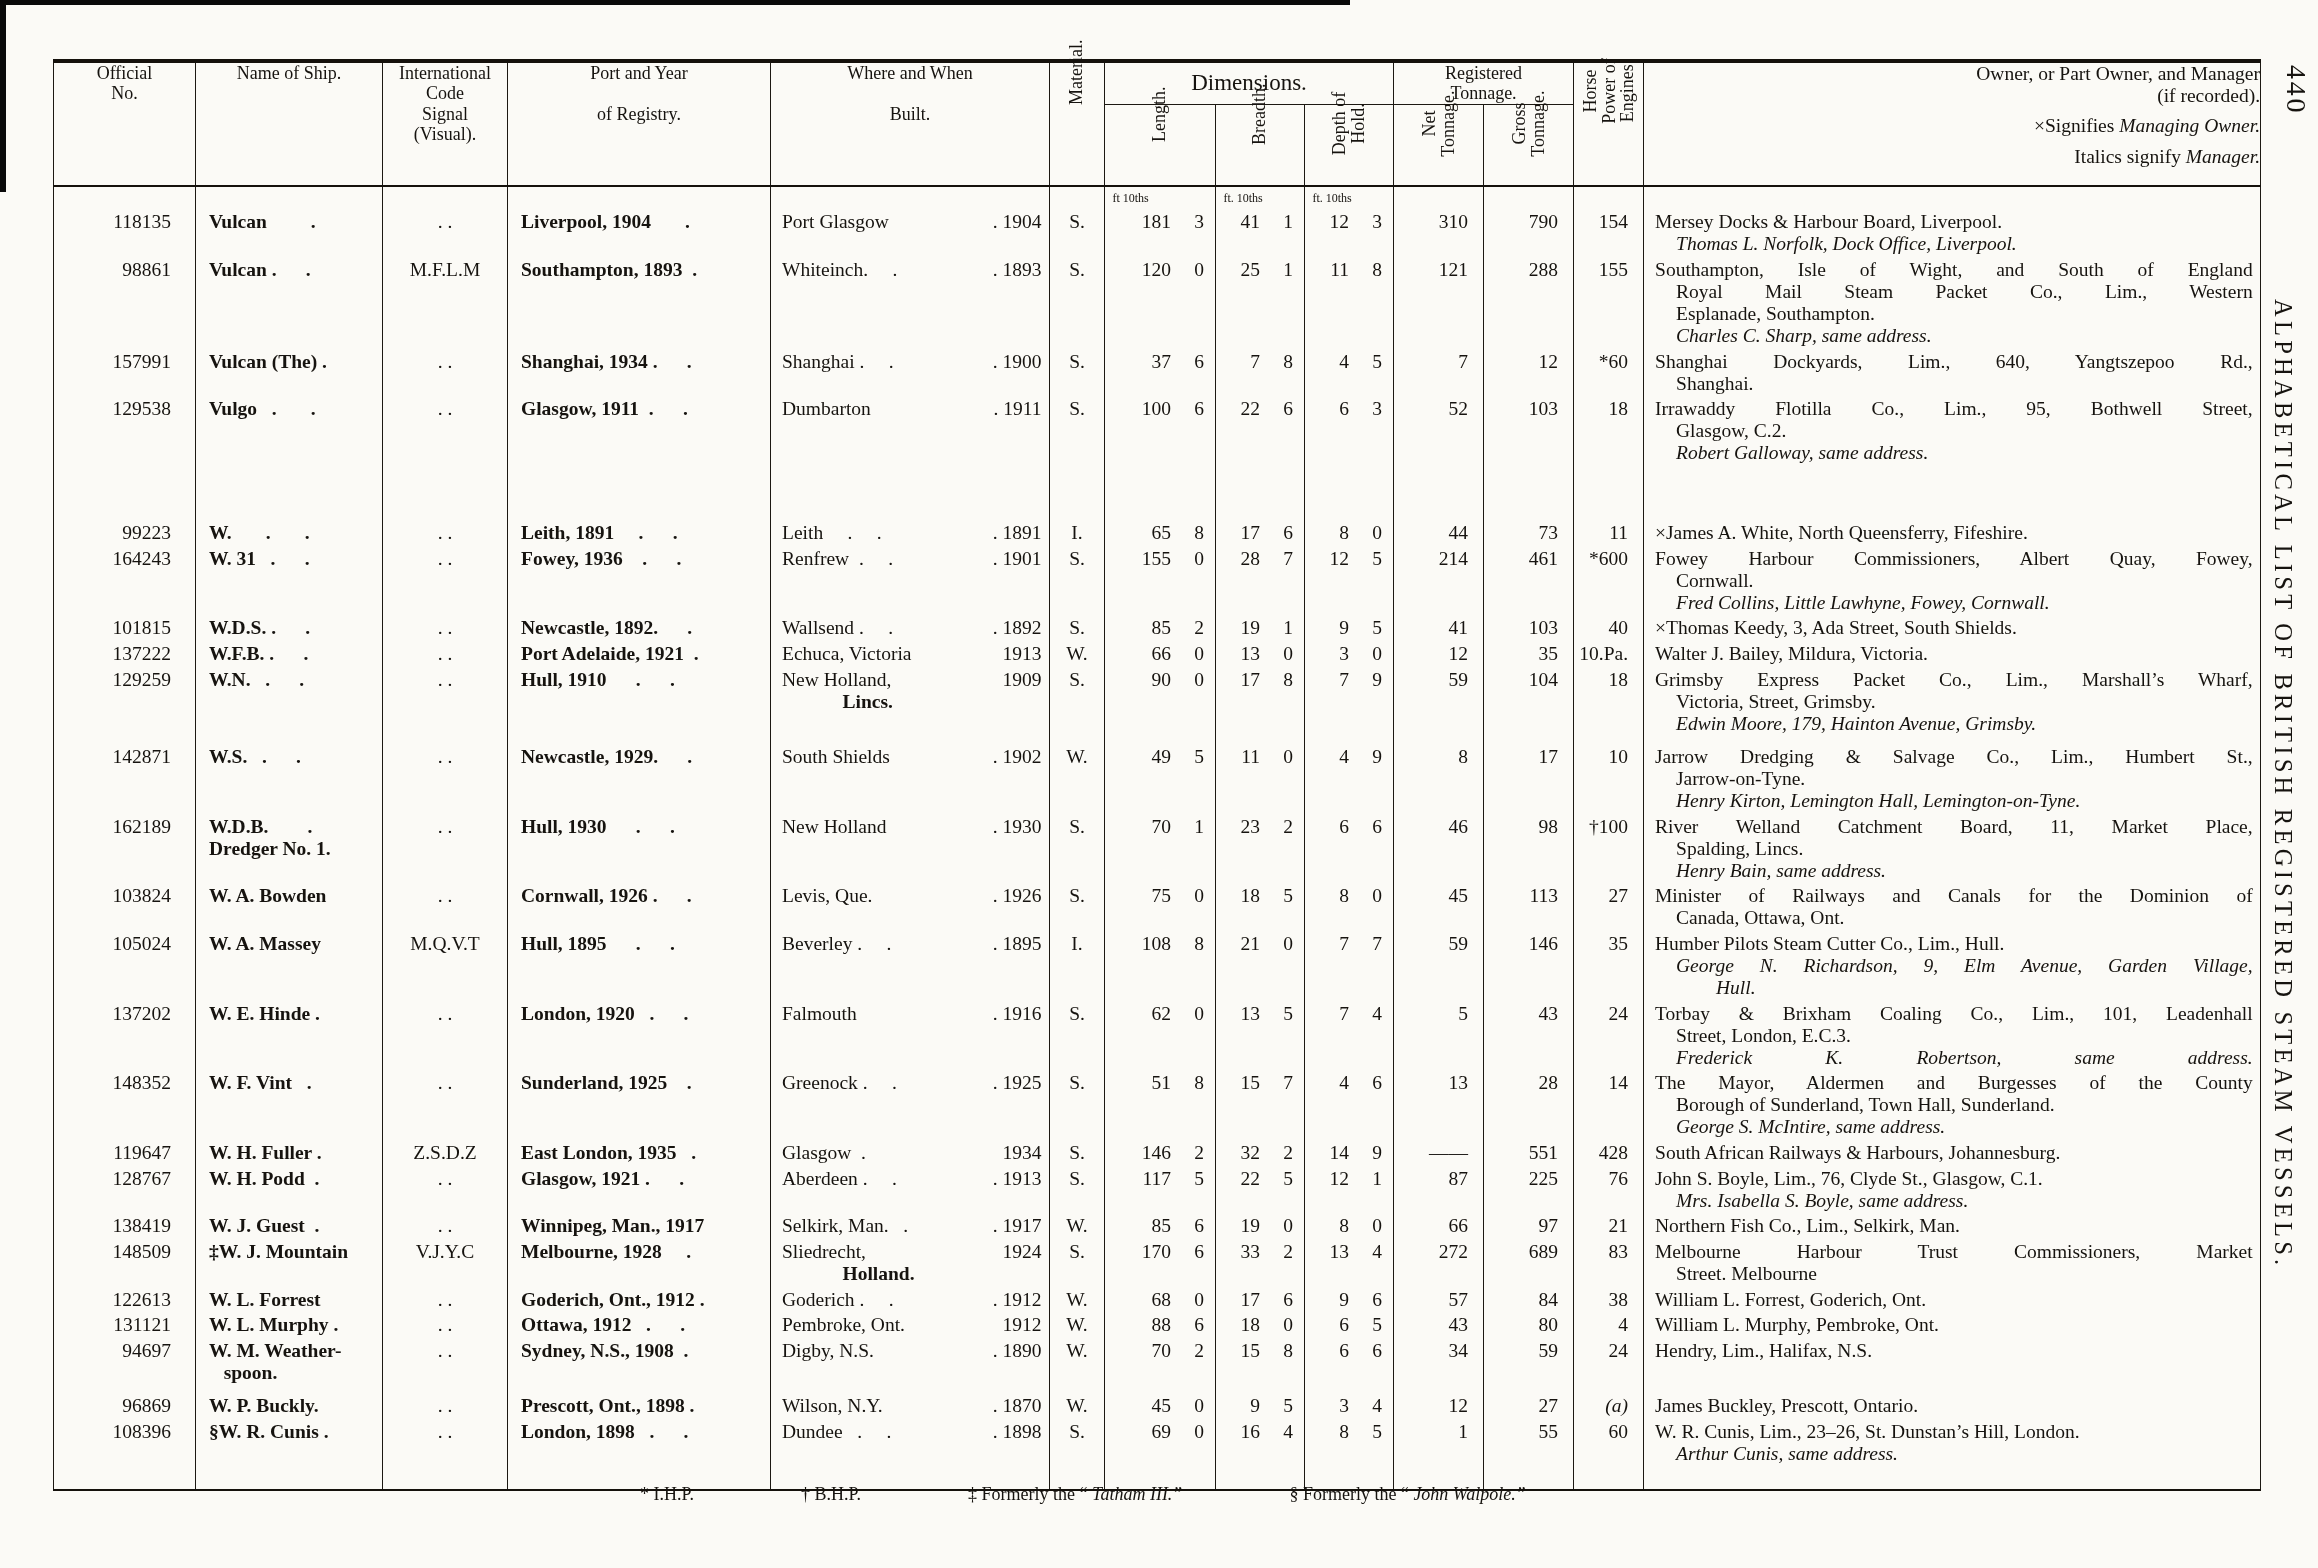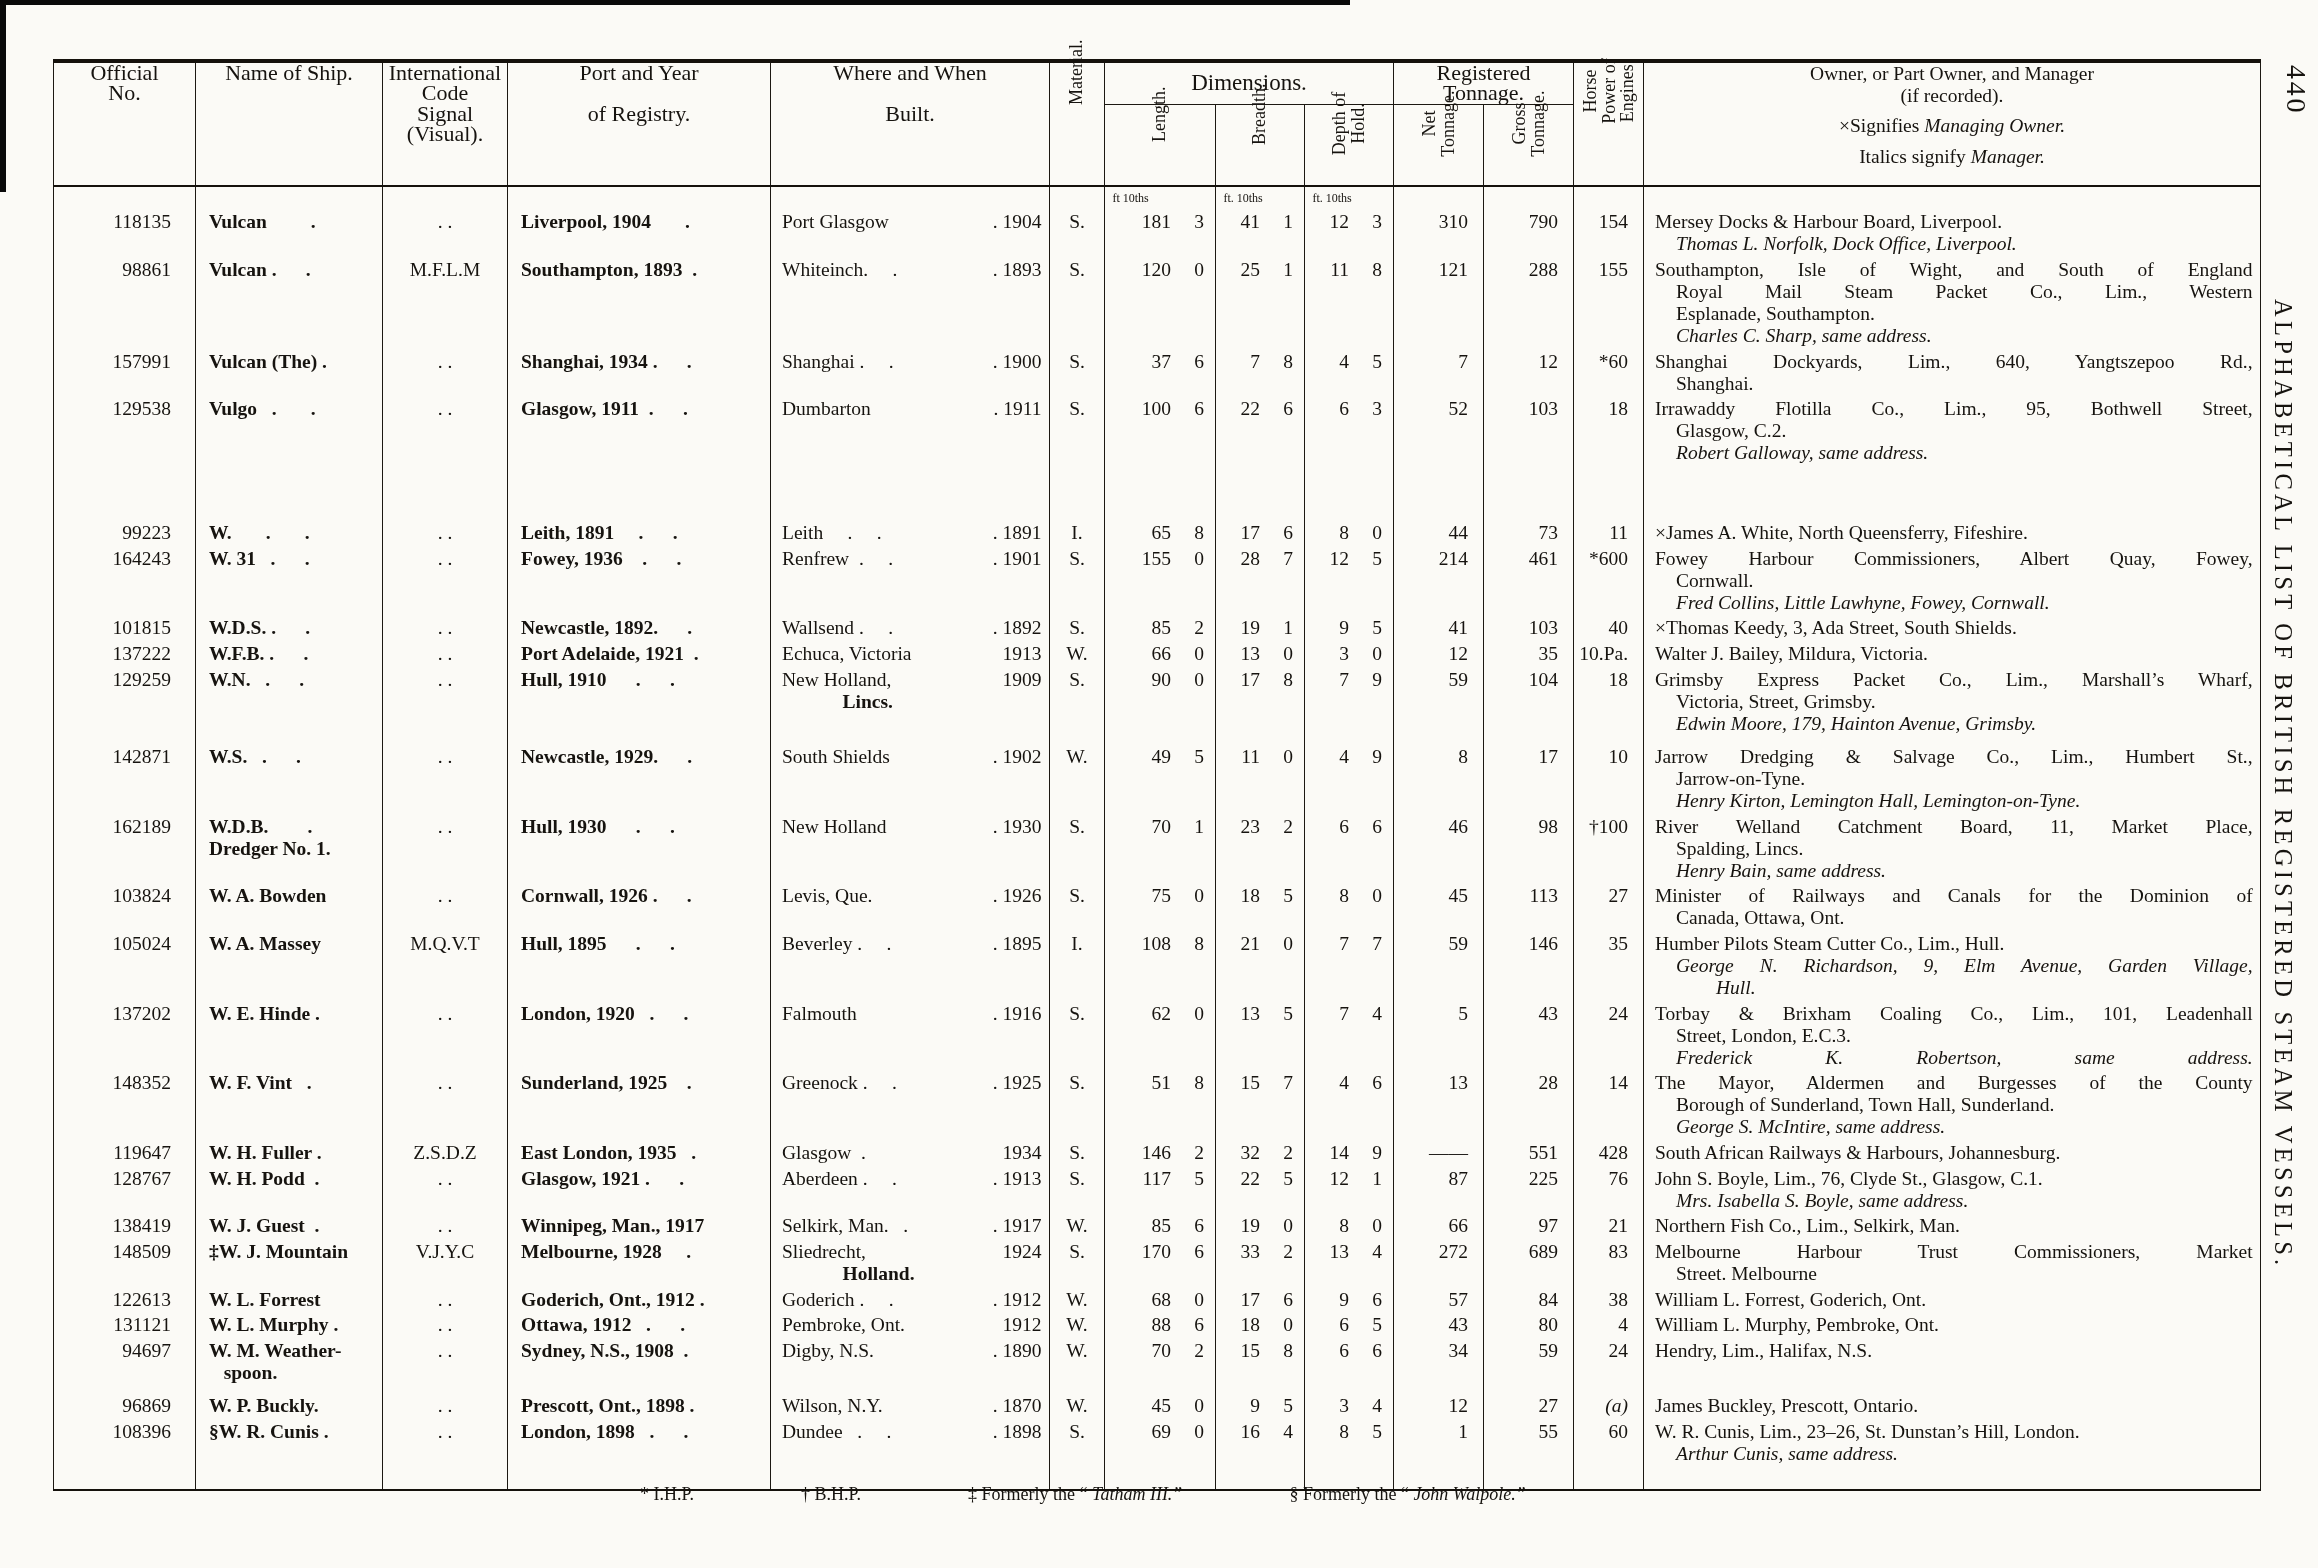--- a/index.html
+++ b/index.html
@@ -7,26 +7,26 @@
     width:2319px;height:1569px;position:relative;overflow:hidden;
     background:#fbfaf6;color:#16130f;
     font-family:"Liberation Serif","DejaVu Serif",serif;
   }
   .artifact{position:absolute;background:#0a0a0a;}
   
   table.reg{border-collapse:collapse;table-layout:fixed;position:absolute;left:53px;top:59px;width:2208px;}
   table.reg td{border-left:1.9px solid #1c1812;border-right:1.9px solid #1c1812;vertical-align:top;padding:0;font-size:19.5px;line-height:22px;}
   tr.h1 > td{border-top:4.6px solid #15110c;}
   td.hb{border-bottom:2.8px solid #15110c;}
-  .hcell{display:flex;align-items:center;justify-content:center;height:100%;white-space:pre-line;text-align:center;font-size:22px;line-height:20.4px;}
+  .hcell{display:flex;align-items:center;justify-content:center;height:100%;white-space:pre-line;text-align:center;font-size:18px;line-height:20.4px;}
   td.group{border-bottom:1.9px solid #1c1812;height:39px;}
   tr.h2{height:82px;}
   .vcell{display:flex;align-items:center;justify-content:center;height:100%;}
   .vt{transform:rotate(-90deg);white-space:pre-line;text-align:center;font-size:18px;line-height:18.6px;}
-  .ownhead{padding-top:7.4px;text-align:center;font-size:18px;line-height:23px;}
+  .ownhead{padding-top:7.4px;text-align:right;font-size:18px;line-height:23px;}
   .ownhead .sig{margin-top:8.3px;}
   .it{font-style:italic;}
   
   tr.units td{height:24px;}
   .u{padding-left:7.4px;font-size:12px;white-space:pre;}
   tr.entry td{padding-bottom:3.7px;}
   tr.entry.last td{border-bottom:2.8px solid #15110c;padding-bottom:24px;}
   .num{text-align:right;padding-right:24px;}
   .pre{white-space:pre;padding-left:13px;font-weight:bold;}
   .cen{text-align:center;}

